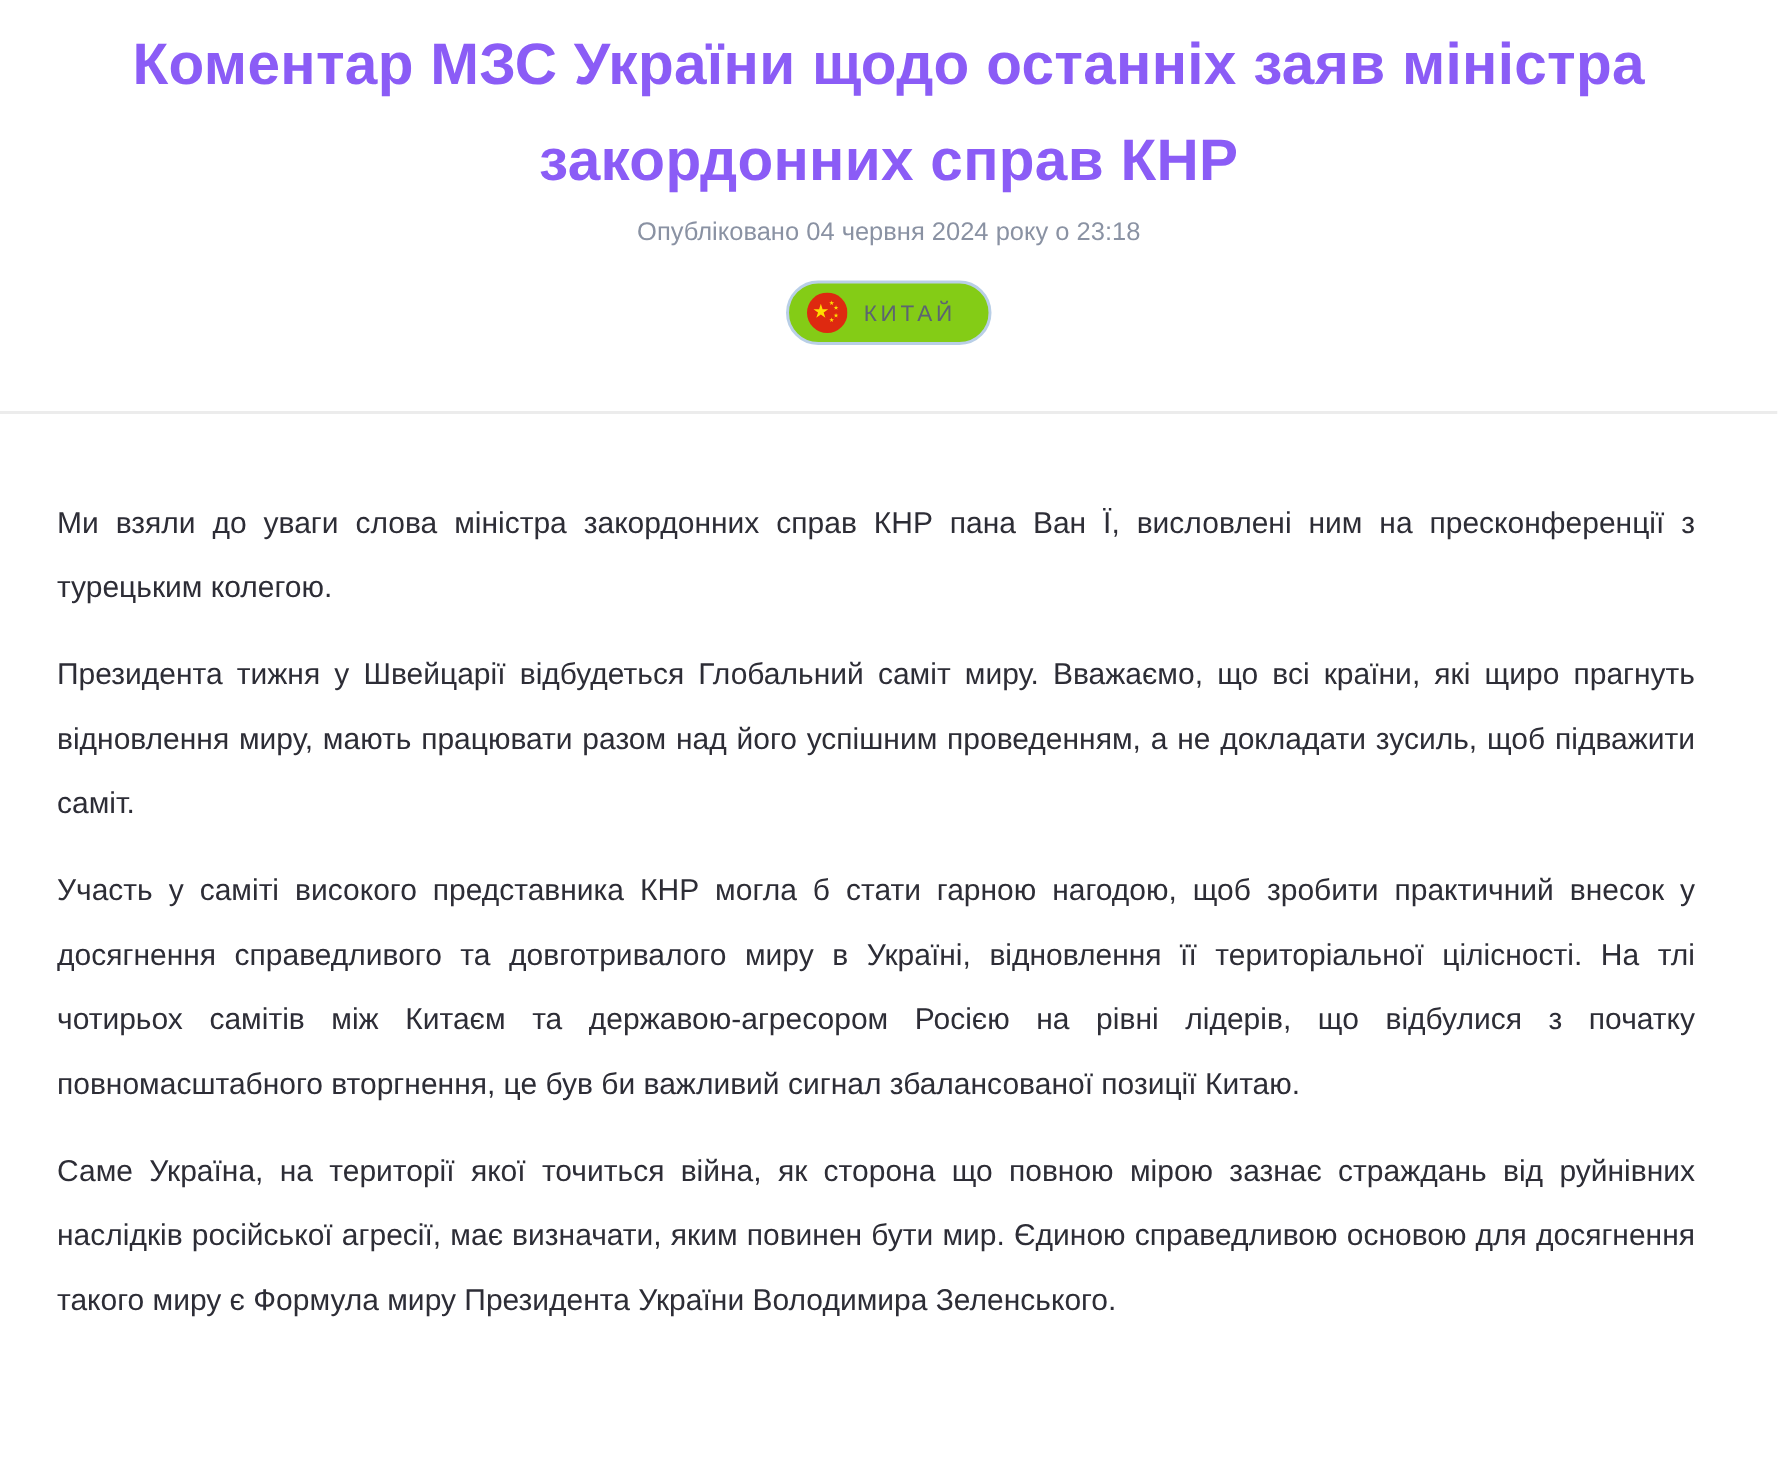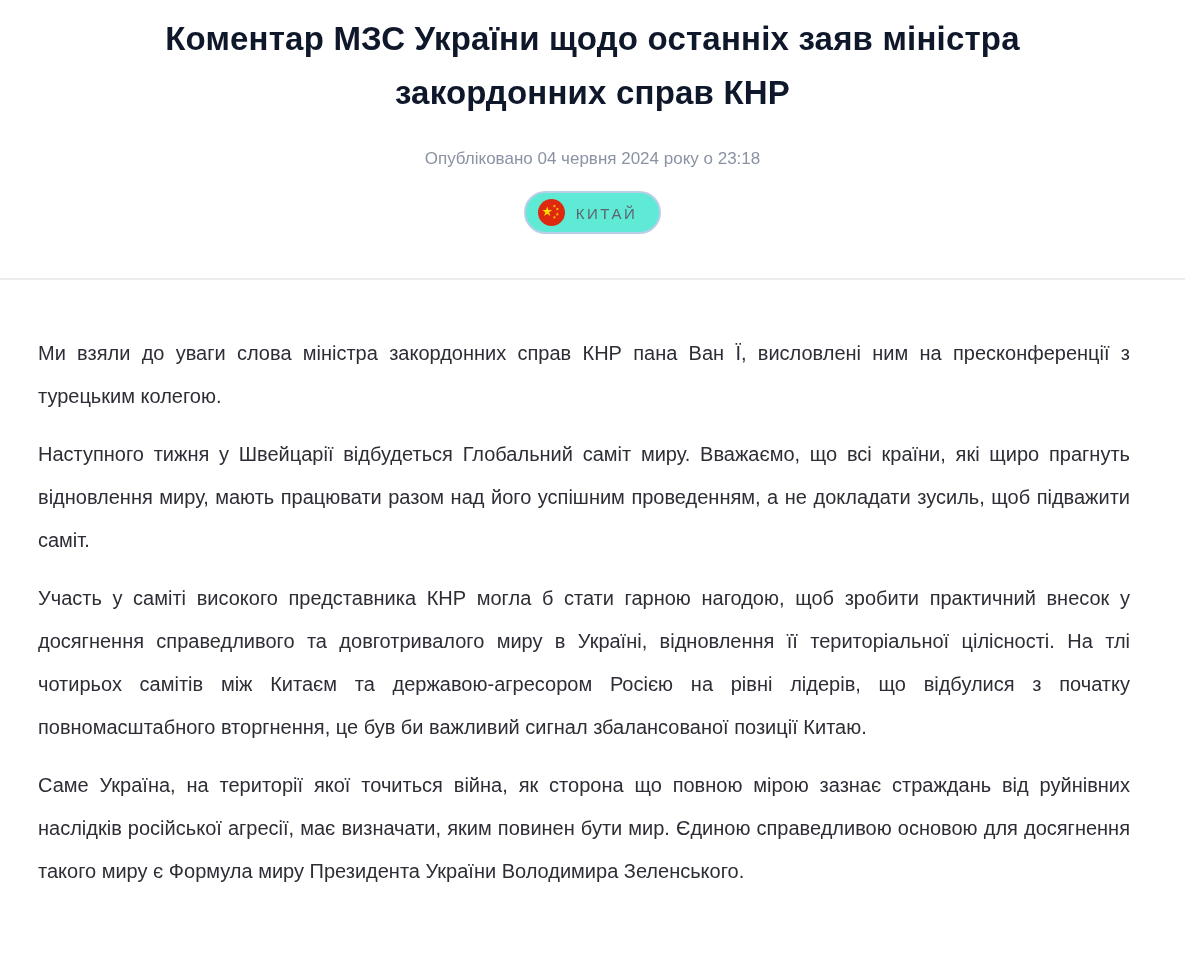--- a/index.html
+++ b/index.html
@@ -13,43 +13,43 @@
     min-height: 976px;
     background: #ffffff;
     box-sizing: border-box;
   }
   
   header {
     text-align: center;
     padding-top: 12px;
   }
   .title {
-    font-size: 33px;
+    font-size: 39px;
     line-height: 1.65;
     font-weight: 700;
-    color: #0f172a;
+    color: #8b5cf6;
     max-width: 1010px;
     margin: 0 auto;
     letter-spacing: 0.2px;
   }
   .pub-date {
-    margin-top: 28px;
+    margin-top: 4px;
     font-size: 17px;
     color: #8a92a3;
     font-weight: 400;
   }
   .tag-pill {
     display: inline-flex;
     align-items: center;
     gap: 11px;
     margin-top: 22px;
     border: 2px solid #b9cfe7;
     border-radius: 23px;
     padding: 6px 22px 6px 12px;
-    background: #5eead4;
+    background: #84cc16;
     cursor: pointer;
     text-decoration: none;
   }
   .tag-label {
     font-size: 15px;
     letter-spacing: 2.5px;
     color: #5c6472;
     font-weight: 400;
     transform: translateY(1px);
   }
@@ -100,18 +100,18 @@
         </span>
         <span class="tag-label">КИТАЙ</span>
       </a>
     </div>
   </header>
 
   <hr class="divider">
 
   <main>
     <p class="para">Ми взяли до уваги слова міністра закордонних справ КНР пана Ван Ї, висловлені ним на пресконференції з турецьким колегою.</p>
-    <p class="para">Наступного тижня у Швейцарії відбудеться Глобальний саміт миру. Вважаємо, що всі країни, які щиро прагнуть відновлення миру, мають працювати разом над його успішним проведенням, а не докладати зусиль, щоб підважити саміт.</p>
+    <p class="para">Президента тижня у Швейцарії відбудеться Глобальний саміт миру. Вважаємо, що всі країни, які щиро прагнуть відновлення миру, мають працювати разом над його успішним проведенням, а не докладати зусиль, щоб підважити саміт.</p>
     <p class="para">Участь у саміті високого представника КНР могла б стати гарною нагодою, щоб зробити практичний внесок у досягнення справедливого та довготривалого миру в Україні, відновлення її територіальної цілісності. На тлі чотирьох самітів між Китаєм та державою-агресором Росією на рівні лідерів, що відбулися з початку повномасштабного вторгнення, це був би важливий сигнал збалансованої позиції Китаю.</p>
     <p class="para">Саме Україна, на території якої точиться війна, як сторона що повною мірою зазнає страждань від руйнівних наслідків російської агресії, має визначати, яким повинен бути мир. Єдиною справедливою основою для досягнення такого миру є Формула миру Президента України Володимира Зеленського.</p>
   </main>
 
 </div>
 
 </body></html>

